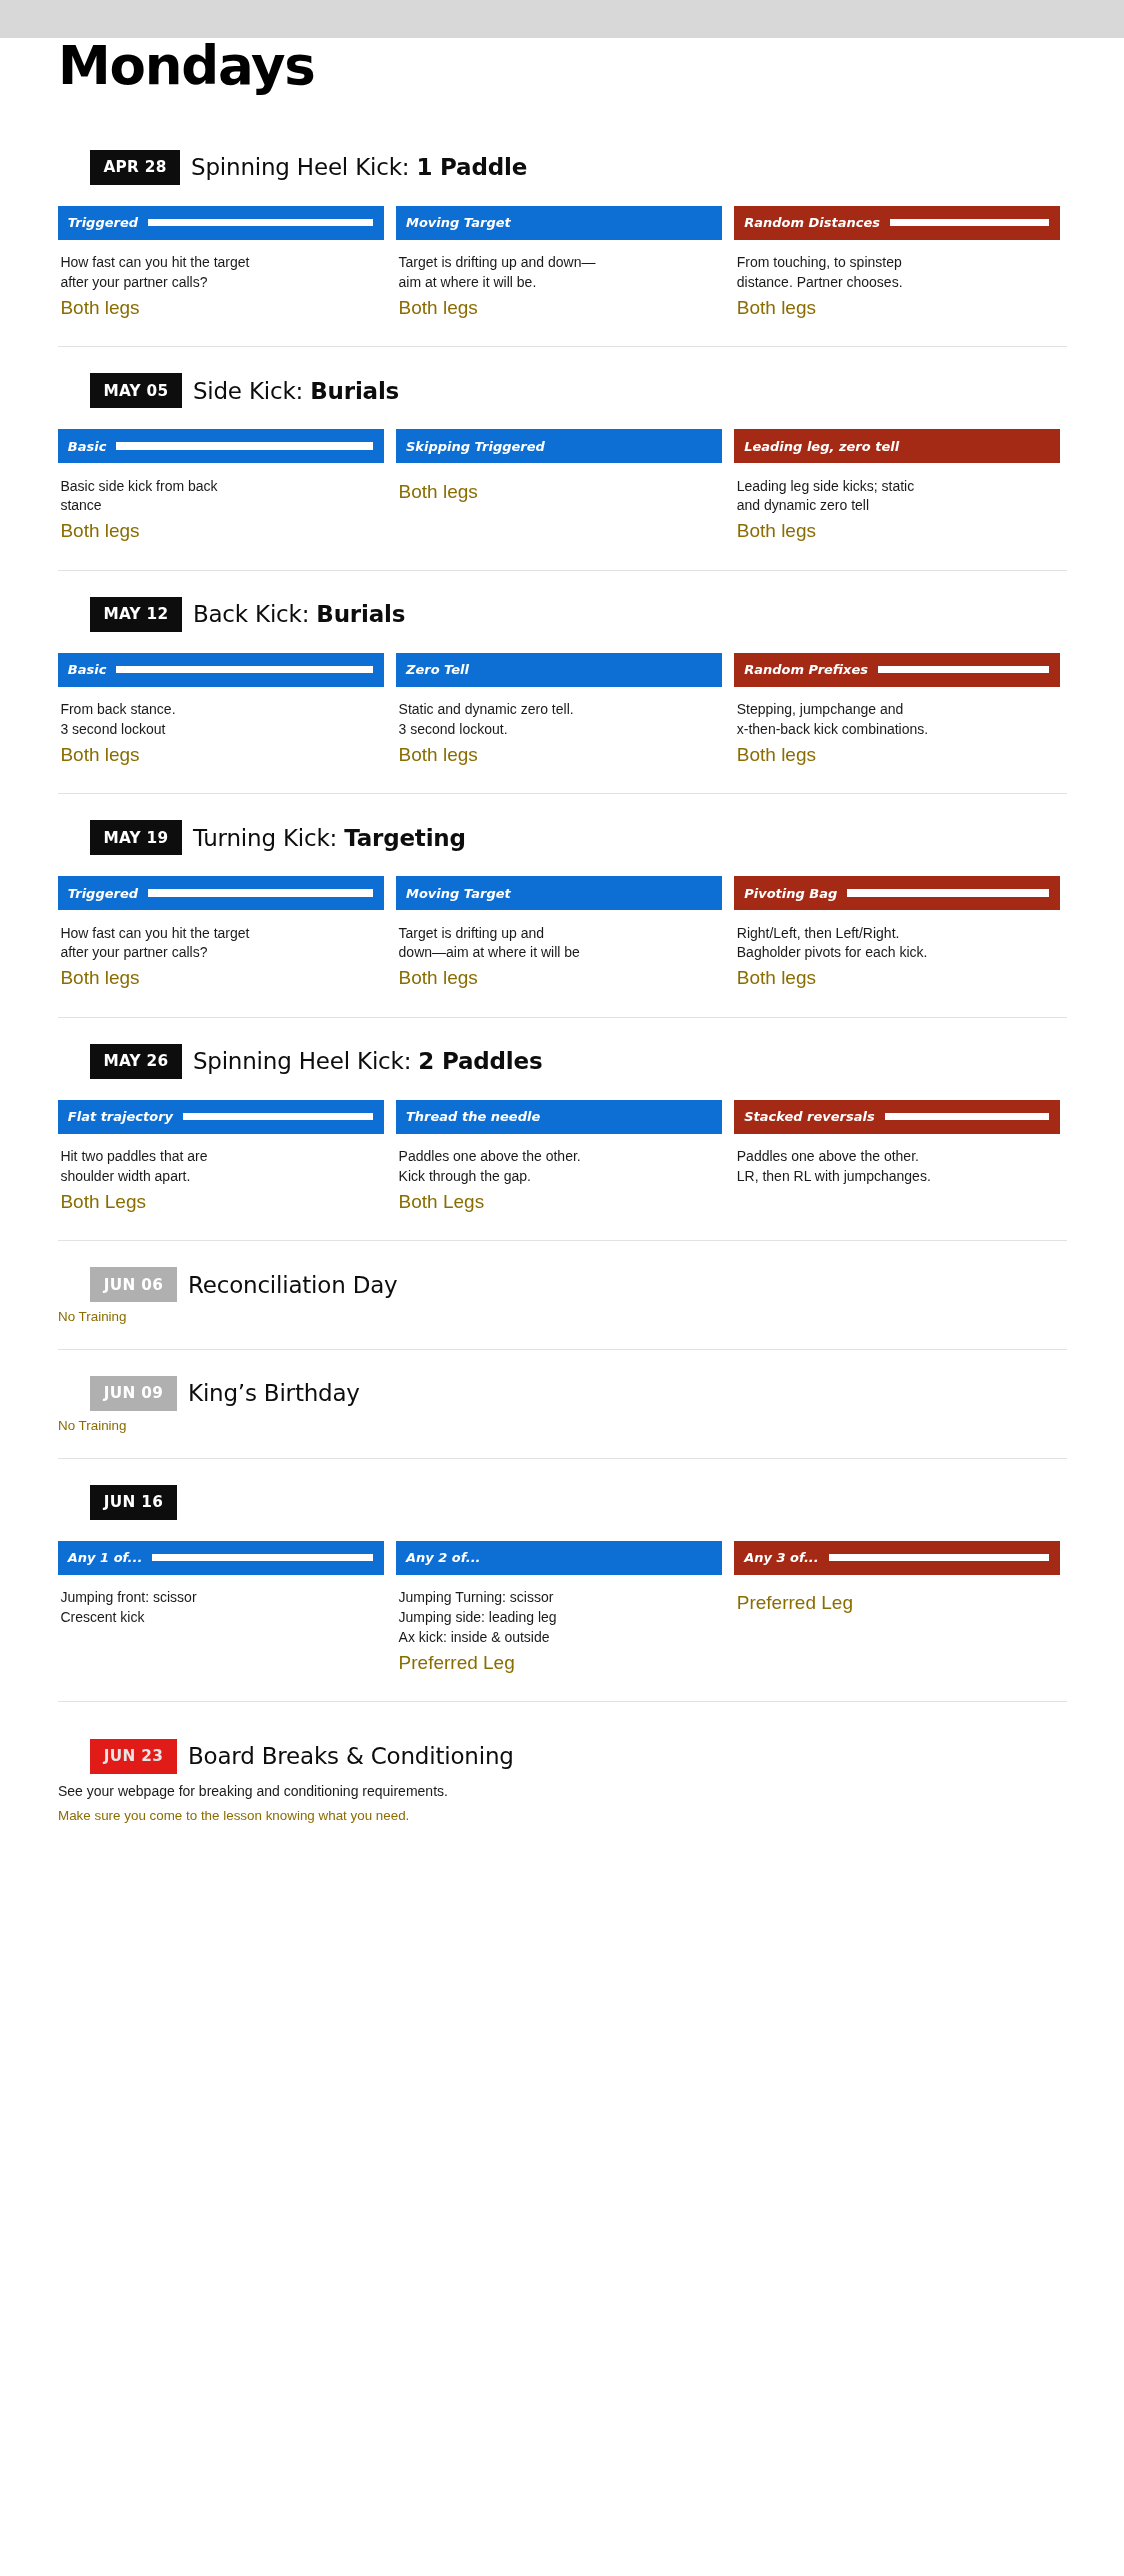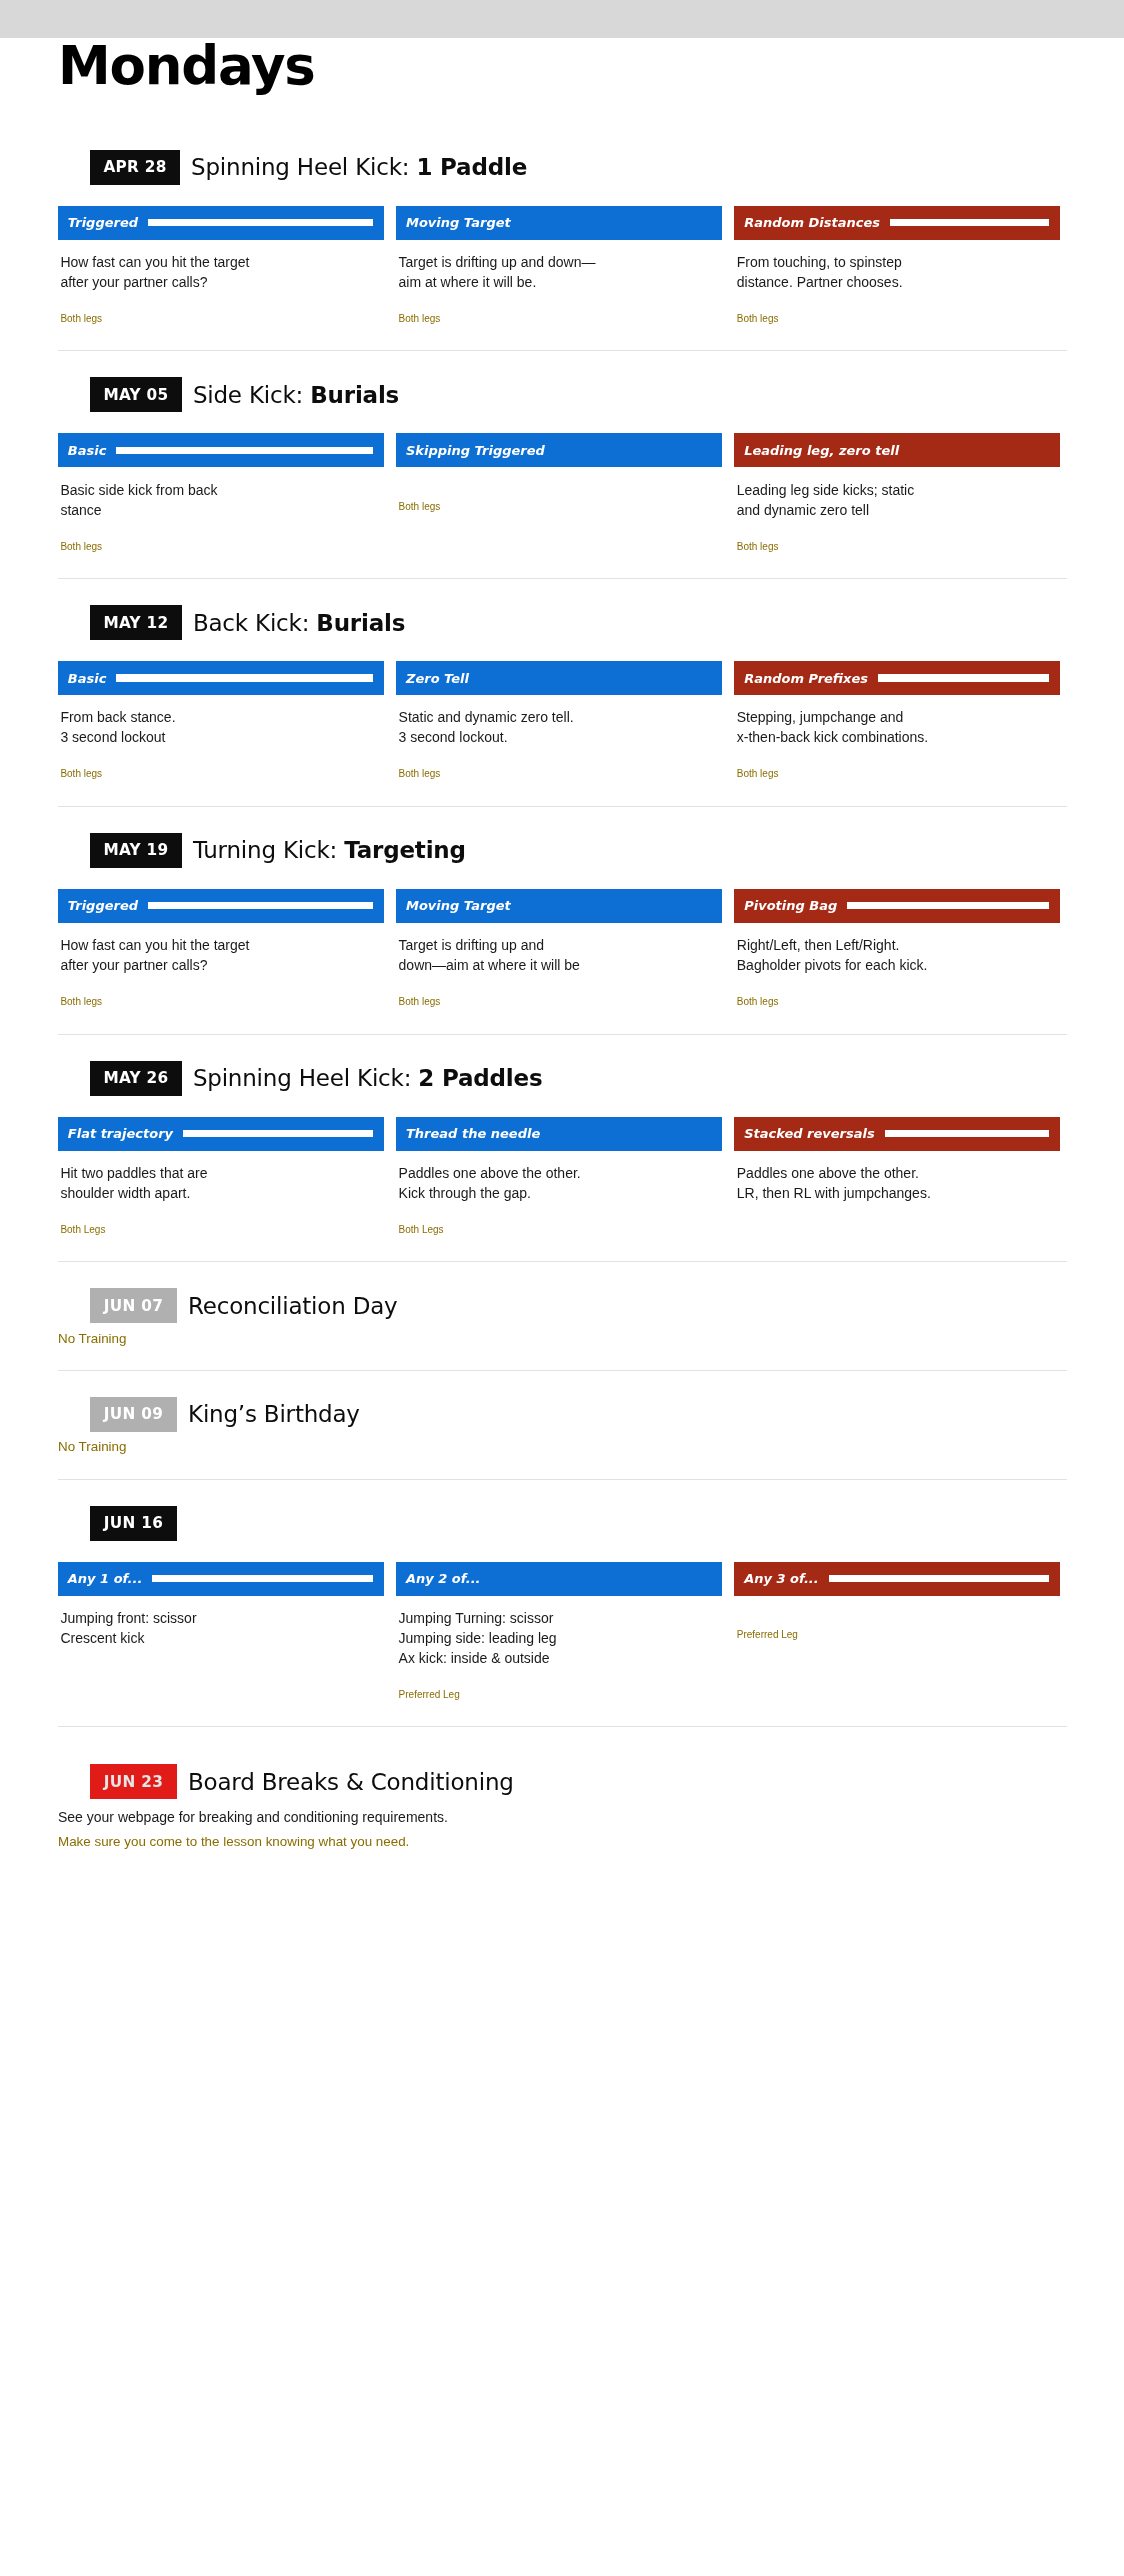--- a/index.html
+++ b/index.html
@@ -108,22 +108,22 @@
     padding: 13.4px 2.4px 0 2.4px;
   }
   .col-desc {
     font-size: 14px;
     line-height: 1.42;
     color: #1a1a1a;
     white-space: pre-line;
     font-family: "Liberation Sans", sans-serif;
   }
   .col-foot {
-    margin-top: 19px;
-    font-size: 10px;
+    margin-top: 2px;
+    font-size: 19px;
     color: #8a6d00;
     font-weight: normal;
     white-space: pre-line;
     line-height: 1.42;
     font-family: "Liberation Sans", sans-serif;
   }
   .note-yellow {
     font-size: 13.4px;
     color: #8a6d00;
     margin-top: 6.1px;
@@ -337,21 +337,21 @@
               </div>
               <div class="col-body">
                 <div class="col-desc">Paddles one above the other.
 LR, then RL with jumpchanges.</div>
               </div>
             </div>
           </div>
         </div>
         <div class="session holiday">
           <div class="session-head">
-            <div class="date-chip grey">JUN 07</div>
+            <div class="date-chip grey">JUN 06</div>
             <div class="session-title"><span>Reconciliation Day</span></div>
           </div>
           <div class="note-yellow">No Training</div>
         </div>
         <div class="session holiday">
           <div class="session-head">
             <div class="date-chip grey">JUN 09</div>
             <div class="session-title"><span>King’s Birthday</span></div>
           </div>
           <div class="note-yellow">No Training</div>

